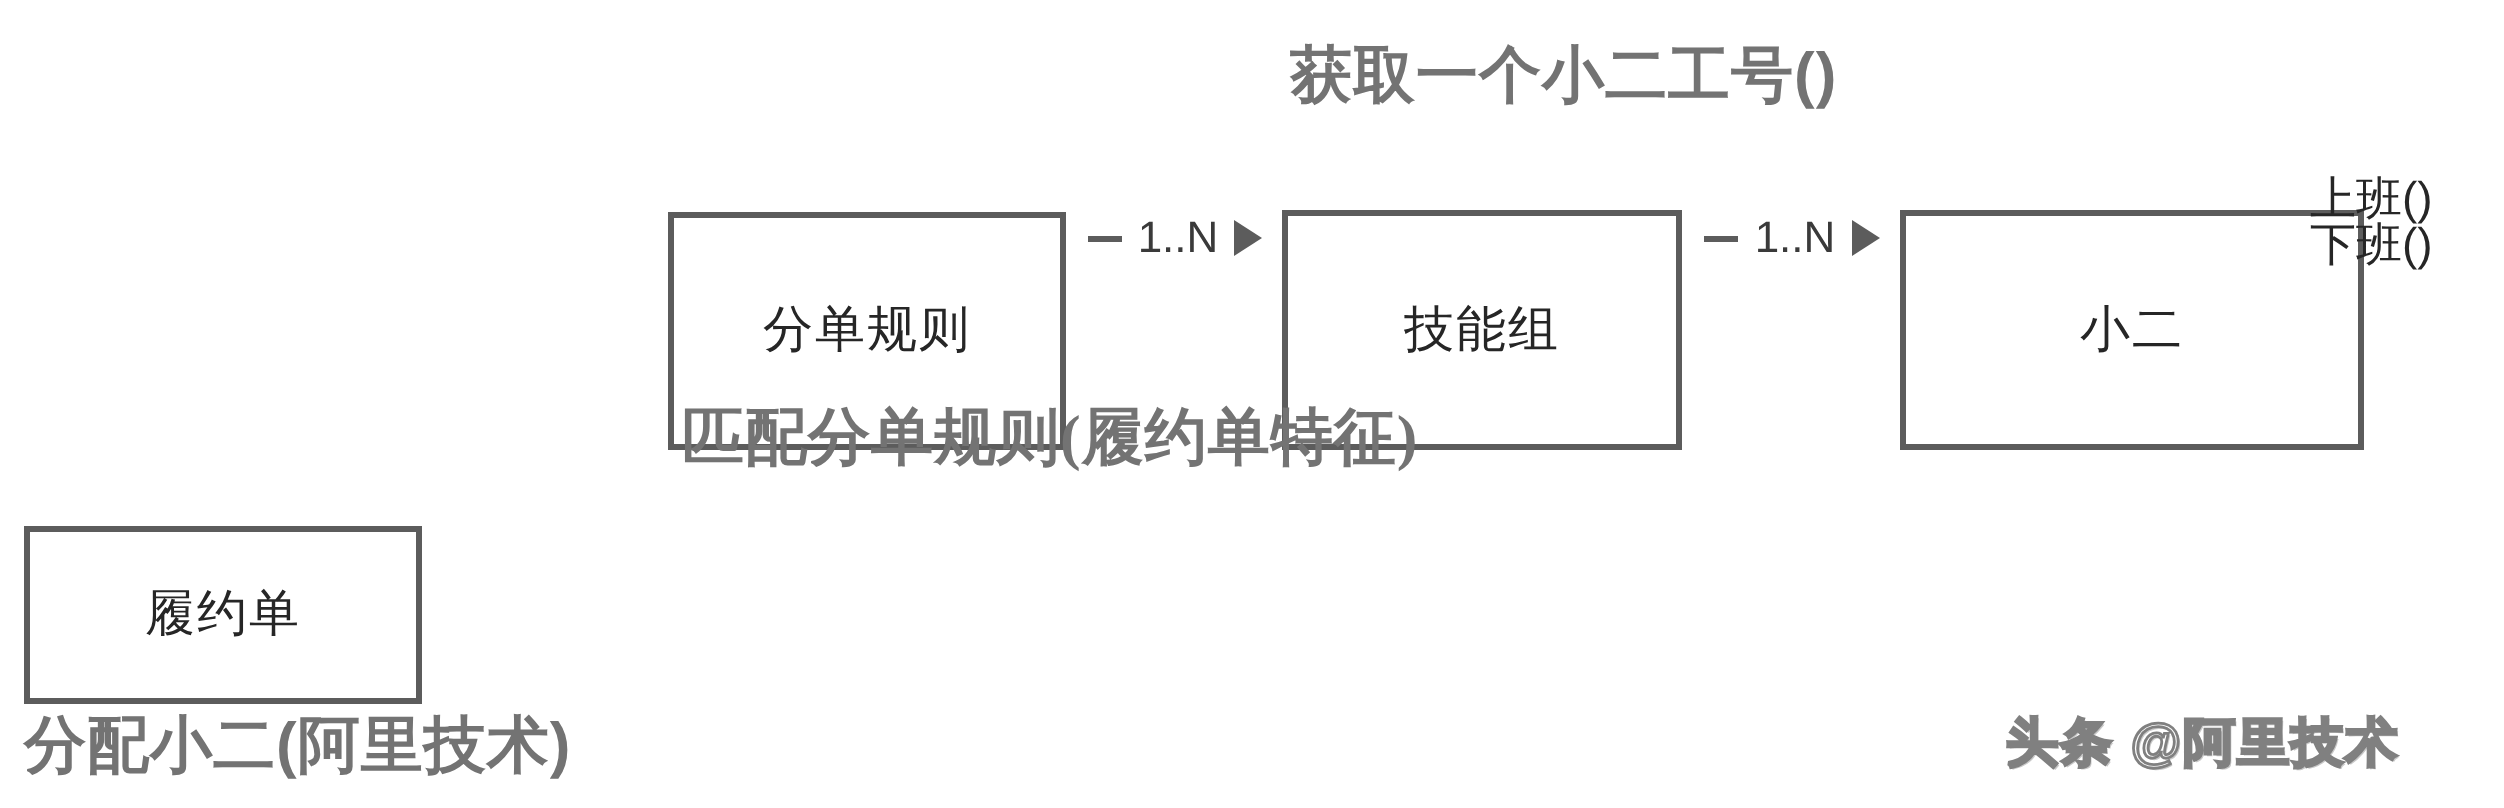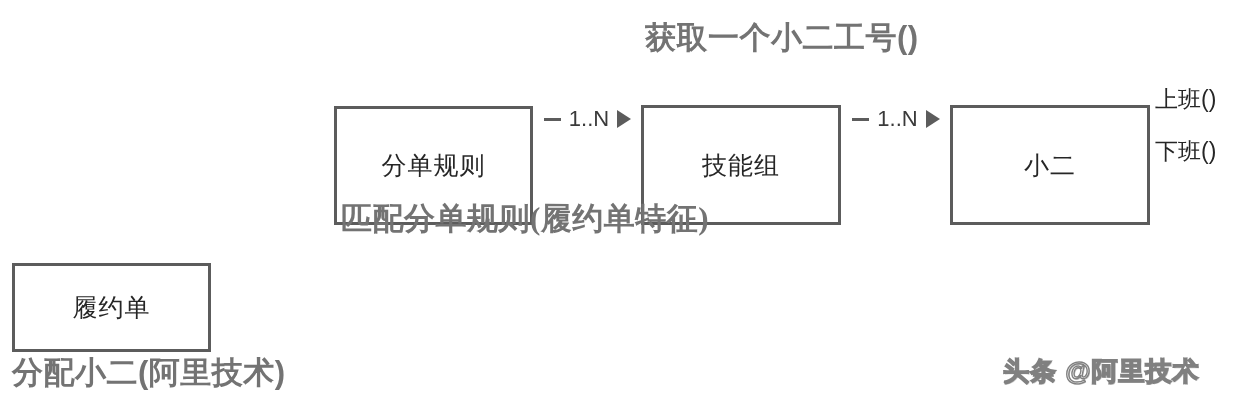--- a/index.html
+++ b/index.html
@@ -40,21 +40,21 @@
     font-size: 25px;
     font-weight: 400;
     letter-spacing: 1px;
     color: #262626;
     line-height: 1;
     white-space: nowrap;
   }
 
   #node-rule     { left: 334px; top: 59px;  width: 199px; height: 119px; }
   #node-skill    { left: 641px; top: 58px;  width: 200px; height: 120px; }
-  #node-agent    { left: 950px; top: 58px;  width: 200px; height: 120px; text-align: right; }
+  #node-agent    { left: 950px; top: 58px;  width: 232px; height: 120px; text-align: right; }
   #node-order    { left: 12px;  top: 216px; width: 199px; height: 89px; }
 
   
   .connector {
     position: absolute;
     height: 40px;
     display: flex;
     align-items: center;
     justify-content: center;
     gap: 0px;
@@ -100,21 +100,21 @@
   #caption-match { left: 341px; top: 203px; font-family: Liberation Serif, serif; }
   #caption-alloc { left: 12px;  top: 357px; }
 
   
   .methods {
     position: absolute;
     left: 1155px;
     top: 88px;
     display: flex;
     flex-direction: column;
-    gap: 29px;
+    gap: 0;
   }
   .method-item {
     font-size: 23px;
     font-weight: 400;
     color: #262626;
     line-height: 1;
     white-space: nowrap;
   }
 
   

